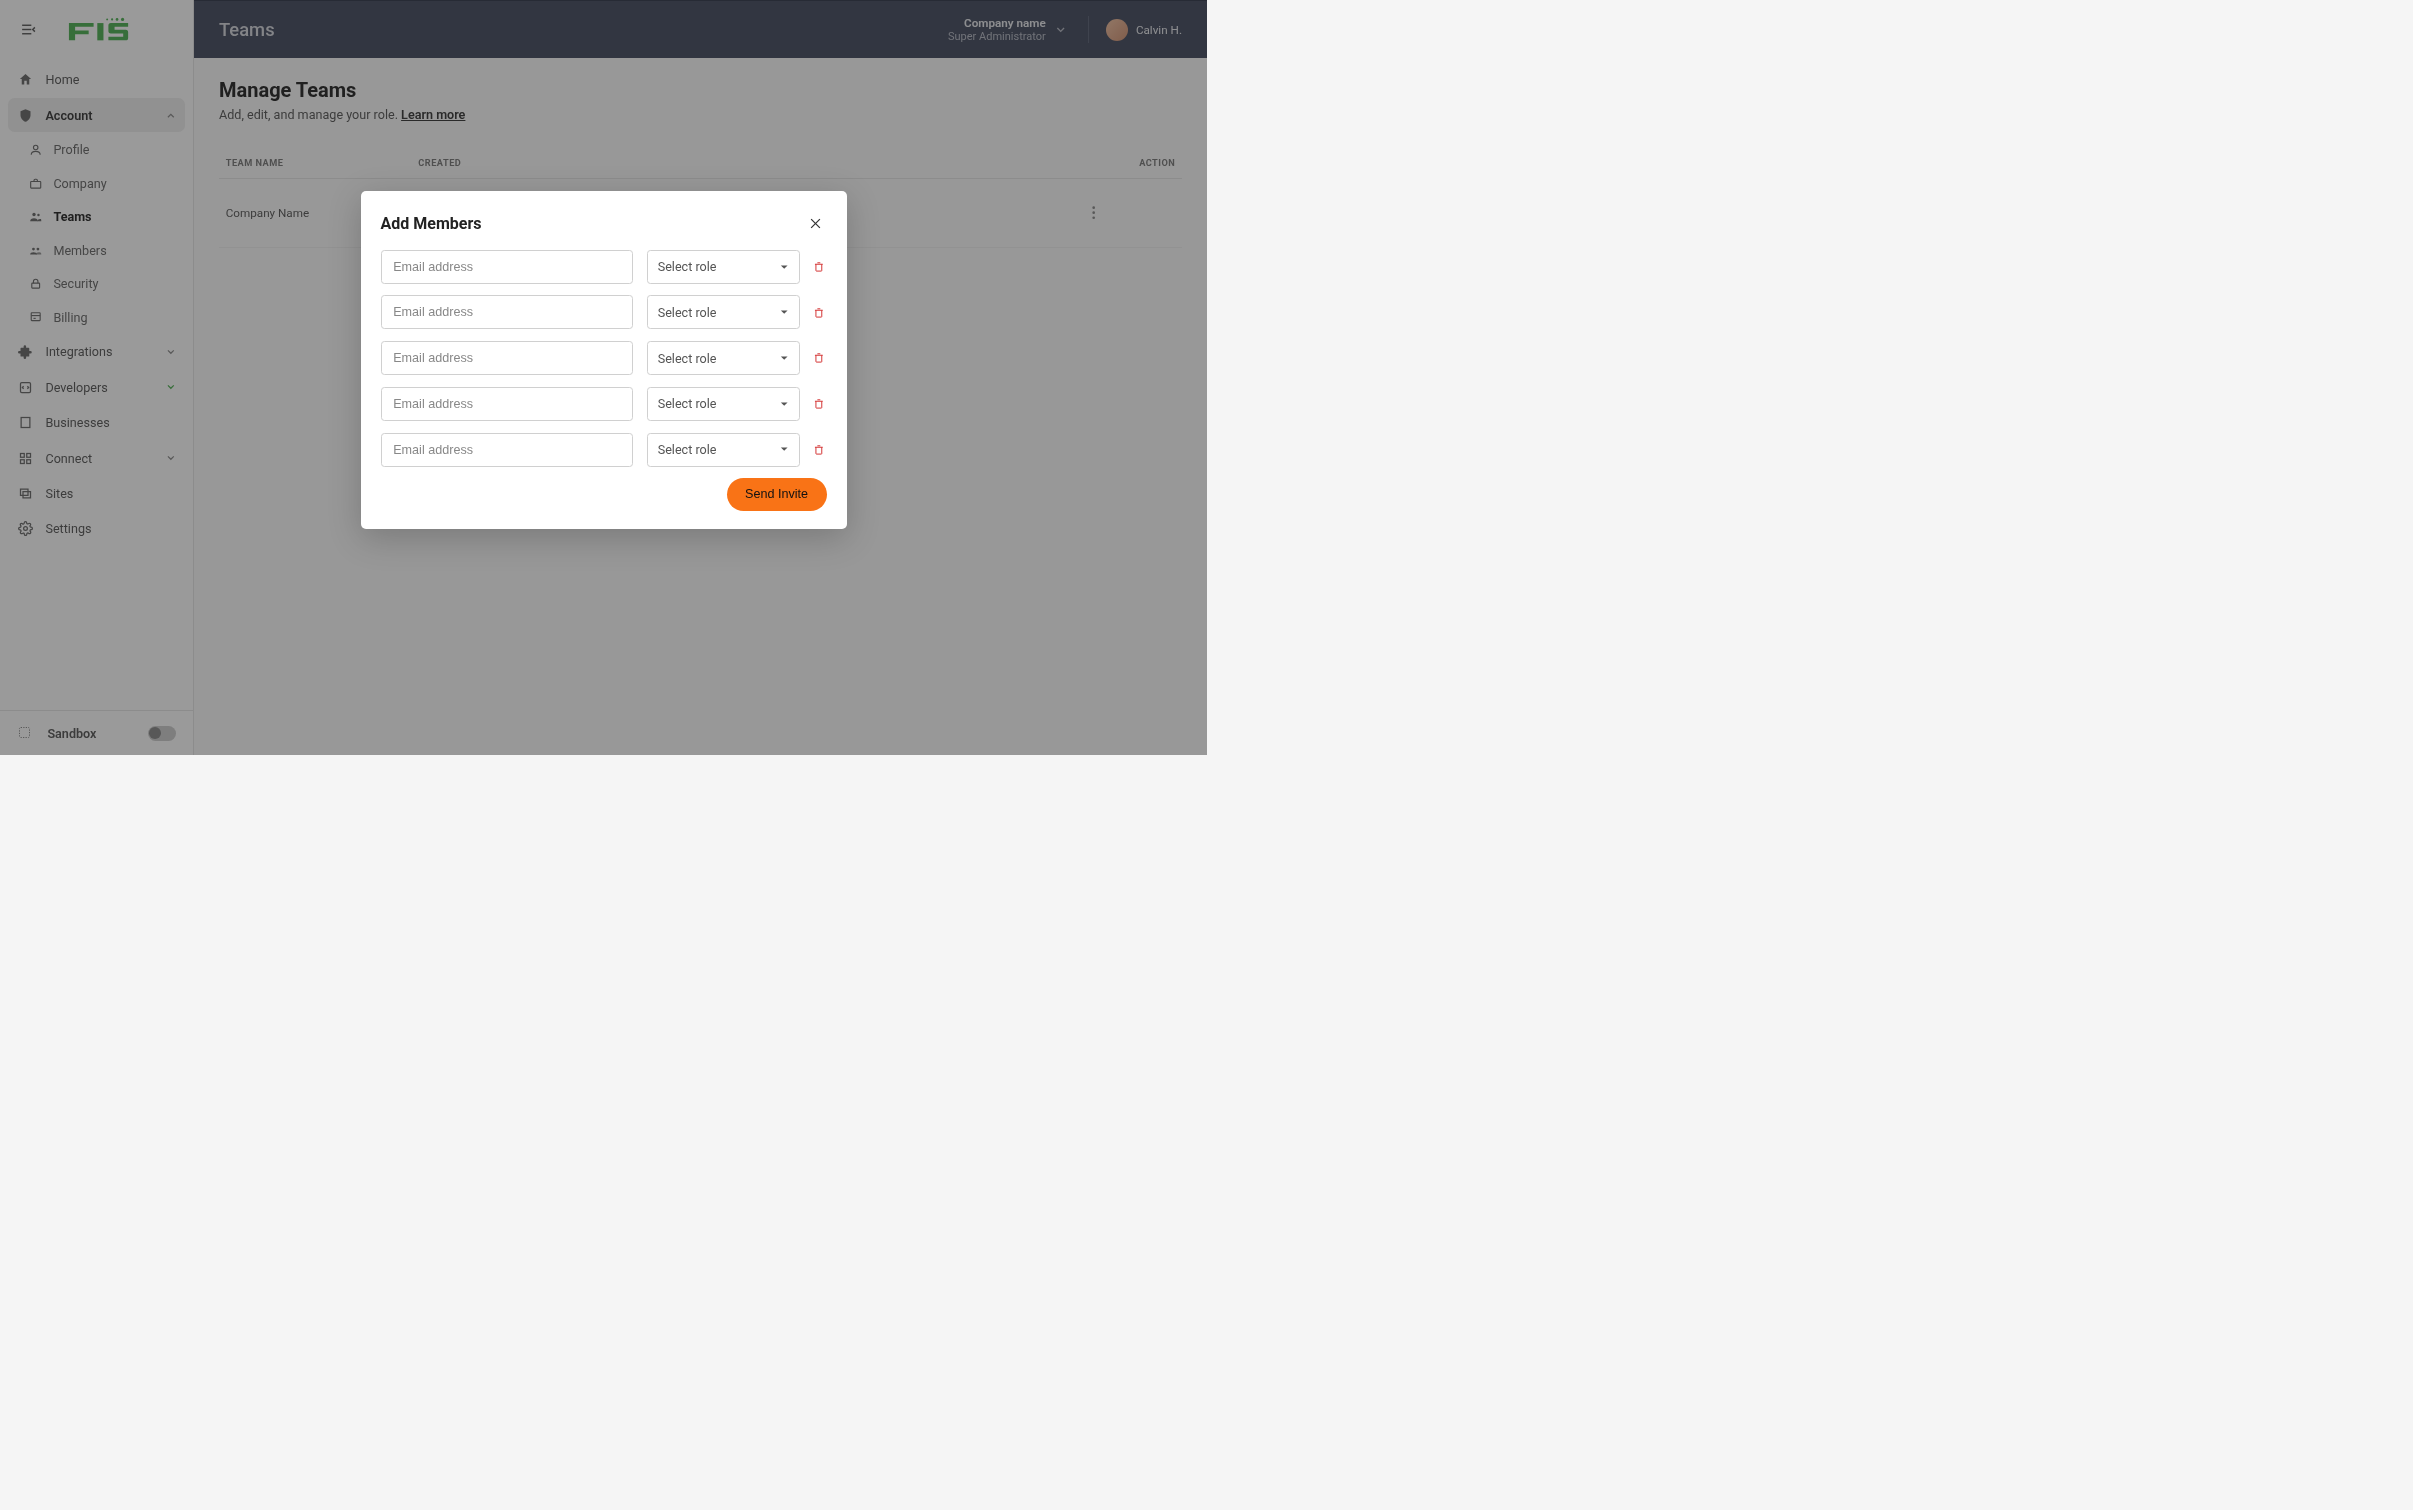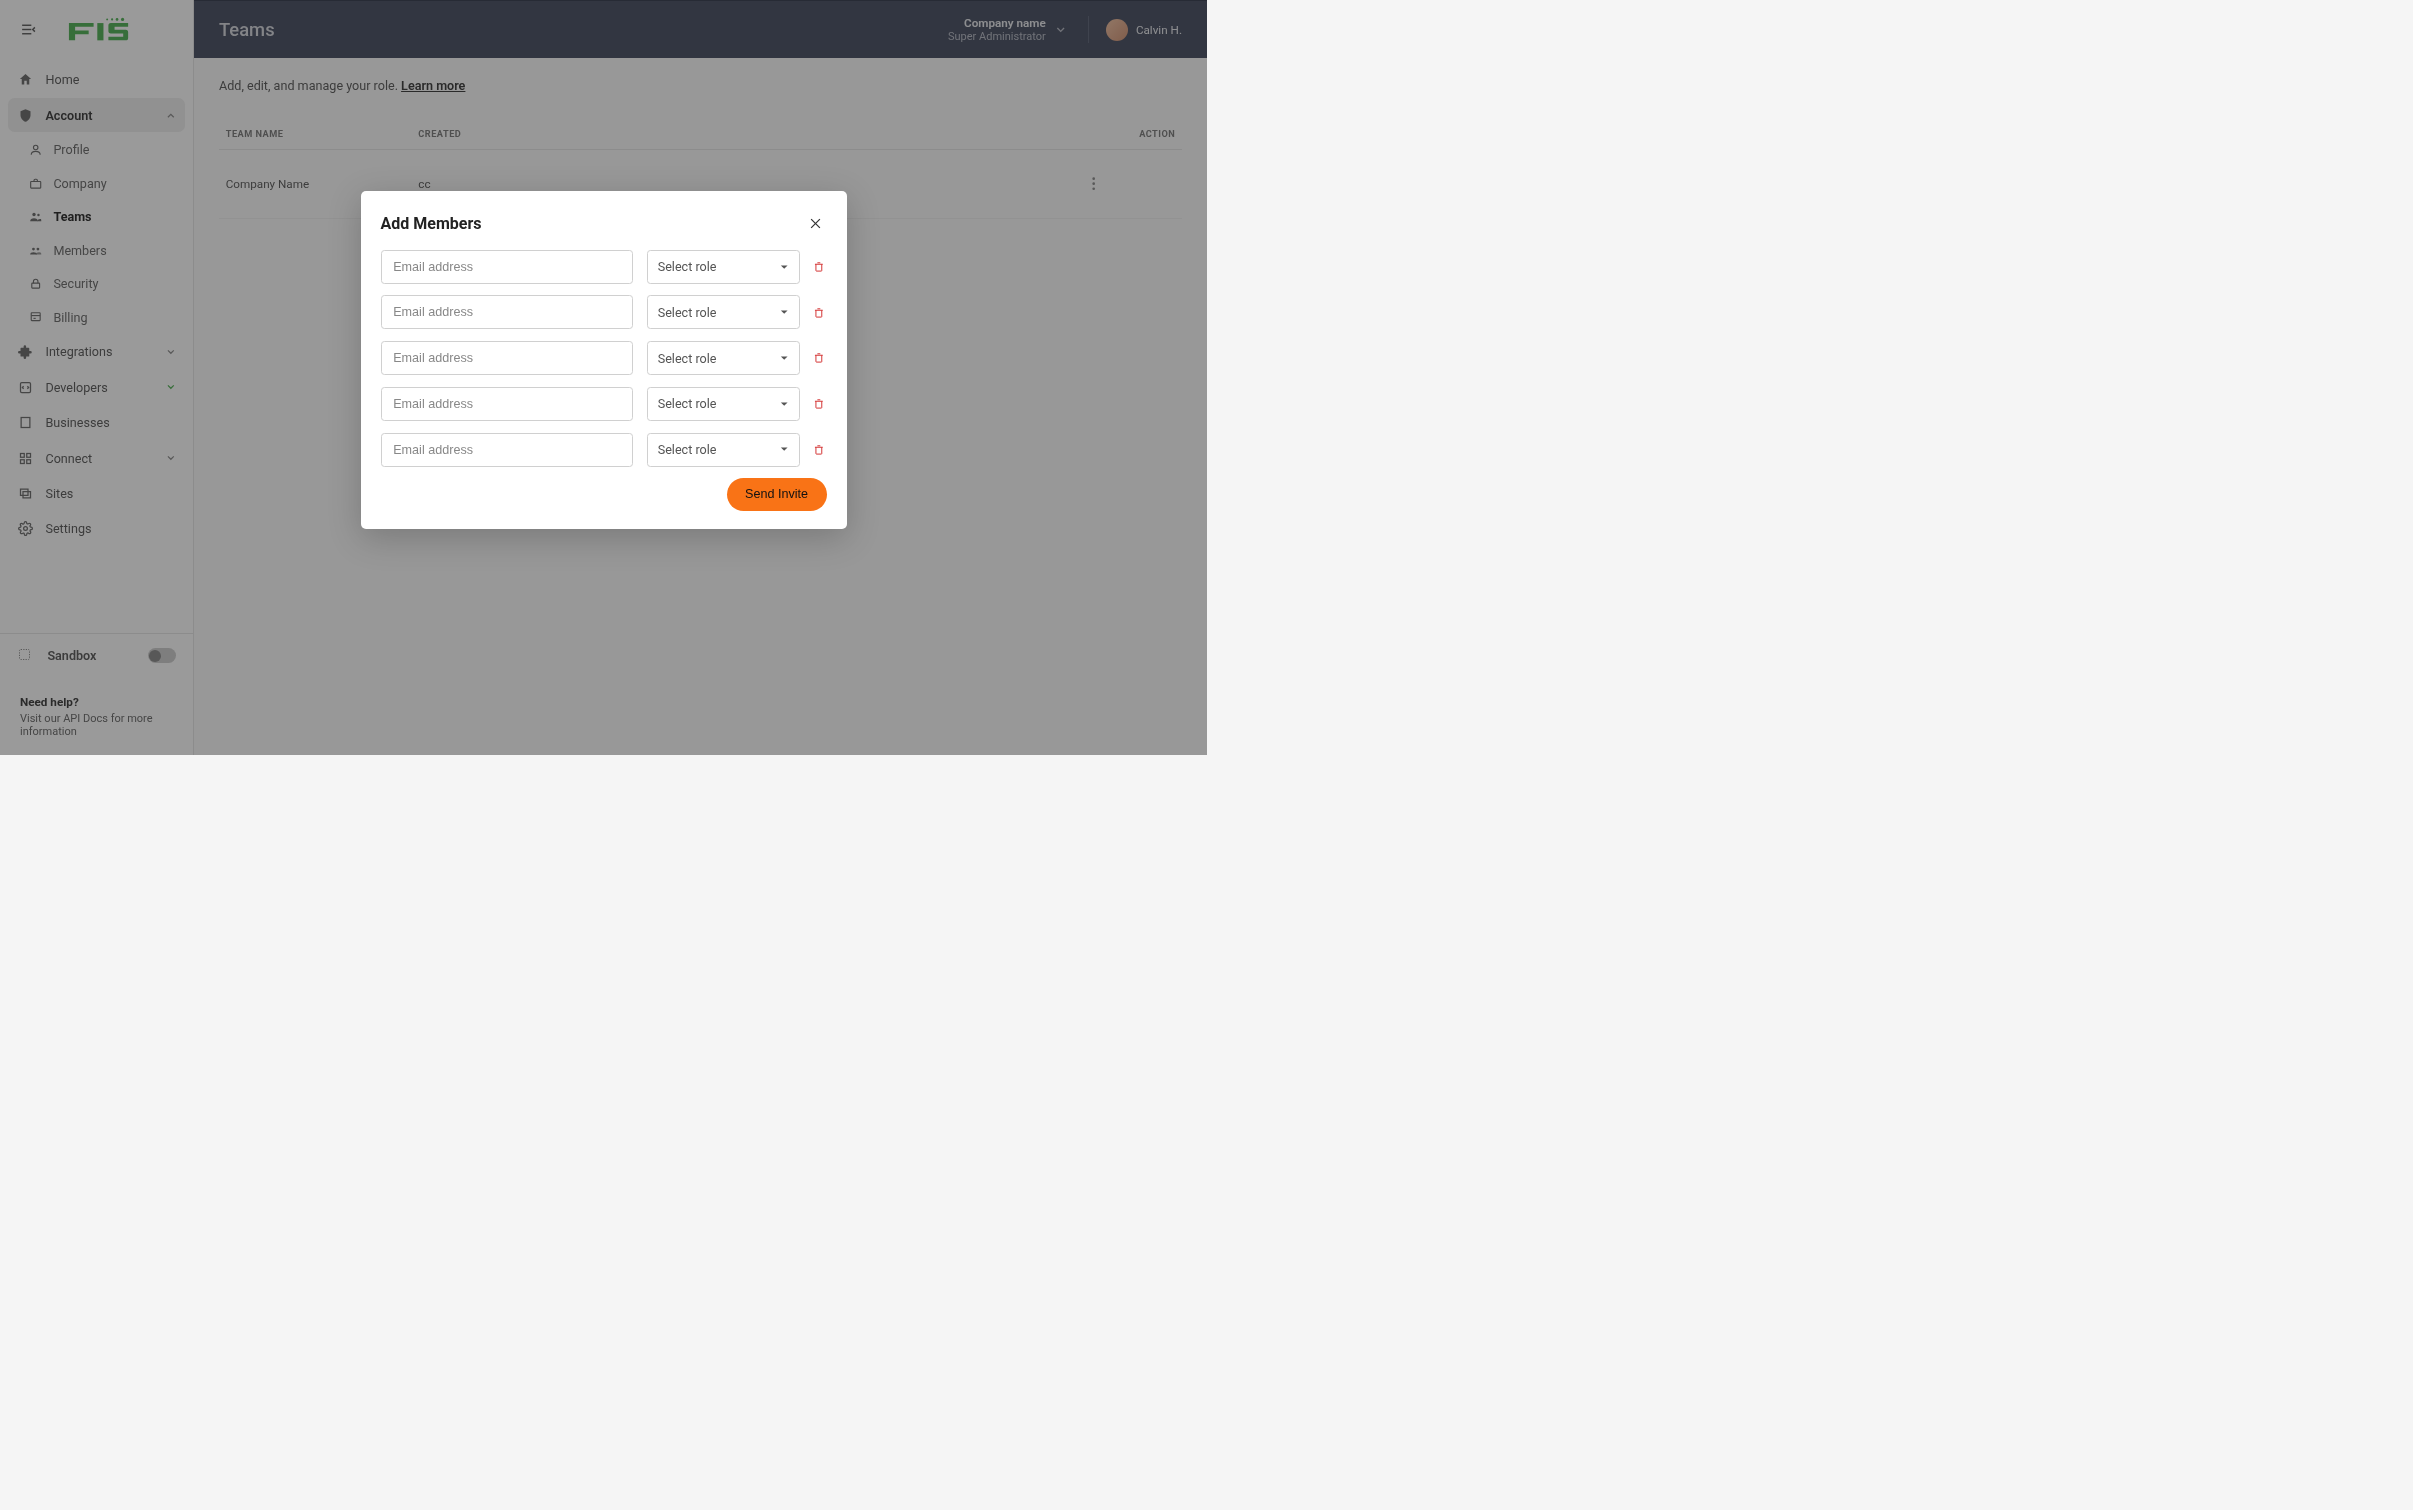--- a/index.html
+++ b/index.html
@@ -456,24 +456,20 @@
   <div class="sandbox-row">
     <span class="icon">
       <svg width="15" height="15" viewBox="0 0 24 24" fill="none" stroke="currentColor" stroke-width="1.6" stroke-dasharray="2 2">
           <rect x="4" y="4" width="16" height="16" rx="2"></rect>
         </svg>
     </span>
     <span class="label">Sandbox</span>
     <div class="toggle"></div>
   </div>
 
-  <div class="help-box">
-    <div class="title">Need help?</div>
-    <div>Visit our API Docs for more information</div>
-  </div>
 </div>
 
 <div class="header">
   <div class="header-title">Teams</div>
   <div class="company-switch">
     <div class="text">
       <div class="name">Company name</div>
       <div class="role">Super Administrator</div>
     </div>
     <span class="chev">
@@ -482,20 +478,21 @@
         </svg>
     </span>
   </div>
   <div class="user-chip">
     <div class="avatar"></div>
     <span class="uname">Calvin H.</span>
   </div>
 </div>
 
 <div class="main">
+  <div class="page-title">Manage Teams</div>
   <div class="page-desc">
     <span>Add, edit, and manage your role. </span><a href="#">Learn more</a>
   </div>
 
 
   <table class="teams">
     <thead>
       <tr>
         <th style="width:20%">TEAM NAME</th>
         <th>CREATED</th>

